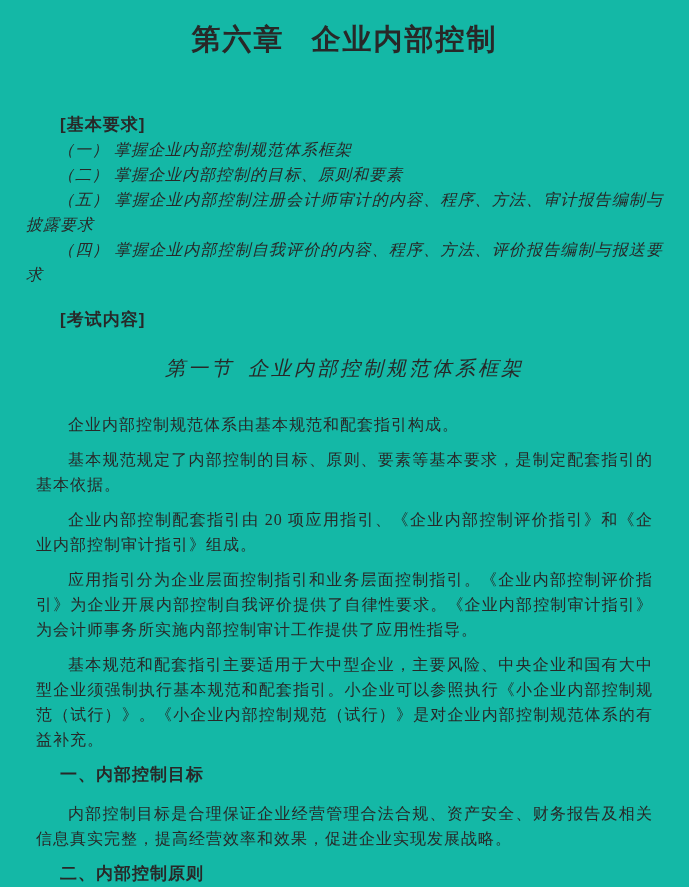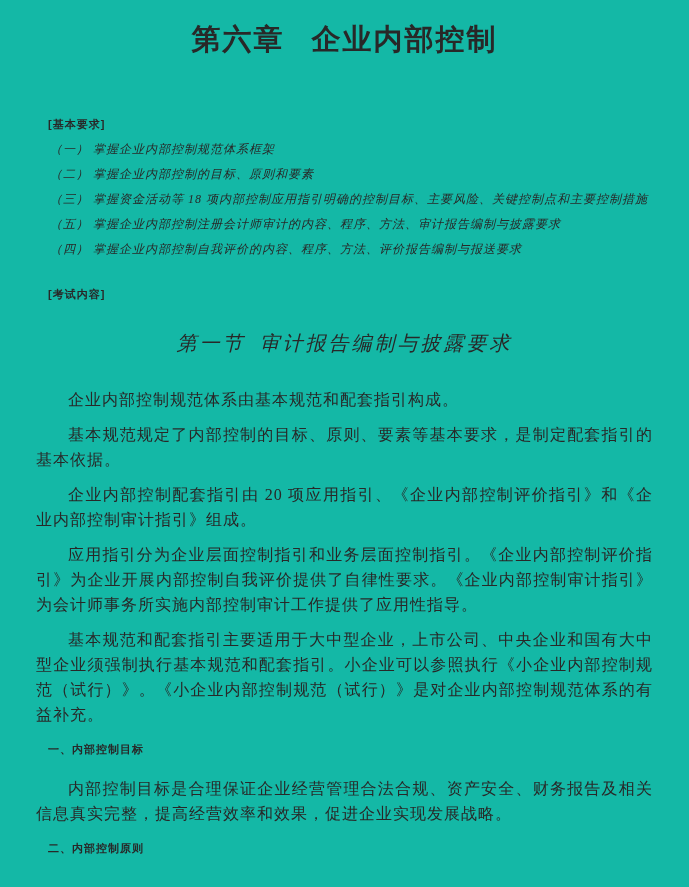--- a/index.html
+++ b/index.html
@@ -29,36 +29,36 @@
     font-size: 29px;
     font-weight: 700;
     letter-spacing: 2px;
     line-height: 38px;
     margin: 0 0 54px 0;
   }
   
   .hei {
     font-family: "Liberation Sans", sans-serif;
     font-weight: 700;
-    font-size: 11px;
+    font-size: 17px;
     letter-spacing: 1px;
   }
   .block-heading {
     margin: 0;
     line-height: 25px;
     text-indent: 2em;
   }
   .exam-heading {
     margin: 20px 0 22px 0;
   }
   
   .req-item {
     margin: 0;
     font-style: italic;
-    font-size: 12px;
+    font-size: 16px;
     letter-spacing: 1px;
     line-height: 25px;
     text-indent: 2em;
     text-align: justify;
   }
   
   .section-heading {
     display: flex;
     justify-content: center;
     gap: 14px;
@@ -92,36 +92,35 @@
 
   <h1 class="chapter-heading">
     <span>第六章</span>
     <span>企业内部控制</span>
   </h1>
 
   <section>
     <h2 class="hei block-heading">[基本要求]</h2>
     <p class="req-item">（一） 掌握企业内部控制规范体系框架</p>
     <p class="req-item">（二） 掌握企业内部控制的目标、原则和要素</p>
-    <p class="req-item">（三） 掌握资金活动等 18 项内部控制应用指引明确的控制目标、主要风险、关键控制点和主要控制措施</p>
     <p class="req-item">（五） 掌握企业内部控制注册会计师审计的内容、程序、方法、审计报告编制与披露要求</p>
     <p class="req-item">（四） 掌握企业内部控制自我评价的内容、程序、方法、评价报告编制与报送要求</p>
   </section>
 
   <h2 class="hei block-heading exam-heading">[考试内容]</h2>
 
   <h3 class="section-heading">
     <span>第一节</span>
-    <span>审计报告编制与披露要求</span>
+    <span>企业内部控制规范体系框架</span>
   </h3>
 
   <p class="para">企业内部控制规范体系由基本规范和配套指引构成。</p>
   <p class="para">基本规范规定了内部控制的目标、原则、要素等基本要求，是制定配套指引的基本依据。</p>
   <p class="para">企业内部控制配套指引由 20 项应用指引、《企业内部控制评价指引》和《企业内部控制审计指引》组成。</p>
   <p class="para">应用指引分为企业层面控制指引和业务层面控制指引。《企业内部控制评价指引》为企业开展内部控制自我评价提供了自律性要求。《企业内部控制审计指引》为会计师事务所实施内部控制审计工作提供了应用性指导。</p>
-  <p class="para">基本规范和配套指引主要适用于大中型企业，上市公司、中央企业和国有大中型企业须强制执行基本规范和配套指引。小企业可以参照执行《小企业内部控制规范（试行）》。《小企业内部控制规范（试行）》是对企业内部控制规范体系的有益补充。</p>
+  <p class="para">基本规范和配套指引主要适用于大中型企业，主要风险、中央企业和国有大中型企业须强制执行基本规范和配套指引。小企业可以参照执行《小企业内部控制规范（试行）》。《小企业内部控制规范（试行）》是对企业内部控制规范体系的有益补充。</p>
 
   <h4 class="hei sub-heading">一、内部控制目标</h4>
   <p class="para">内部控制目标是合理保证企业经营管理合法合规、资产安全、财务报告及相关信息真实完整，提高经营效率和效果，促进企业实现发展战略。</p>
 
   <h4 class="hei sub-heading">二、内部控制原则</h4>
 
 </main>
 
 </body></html>

